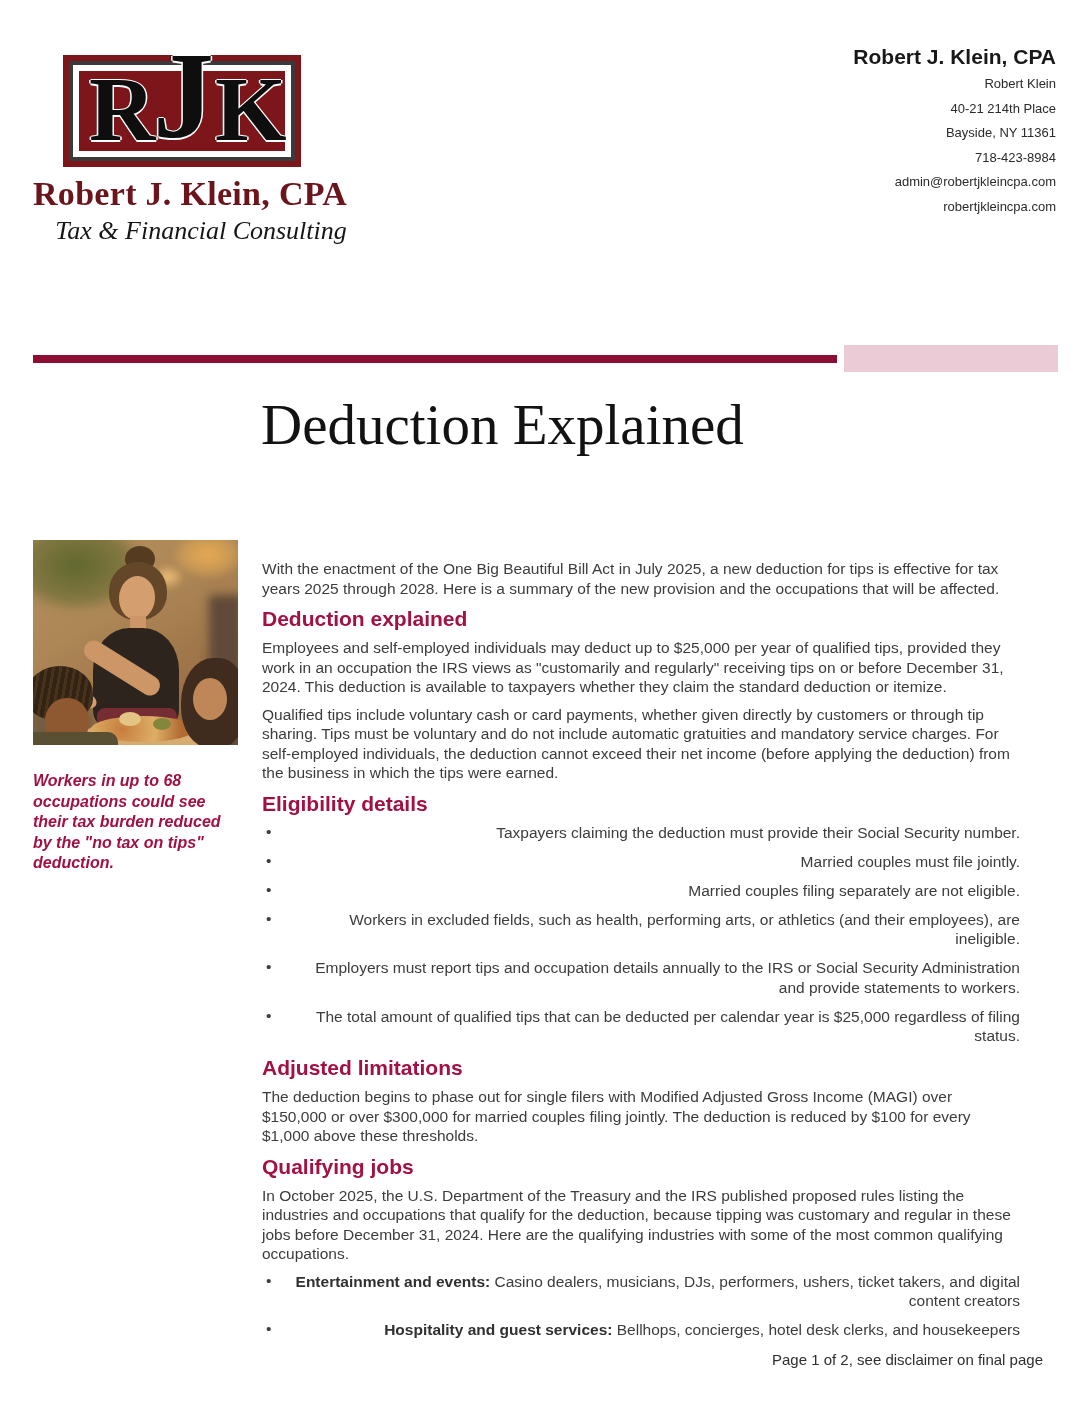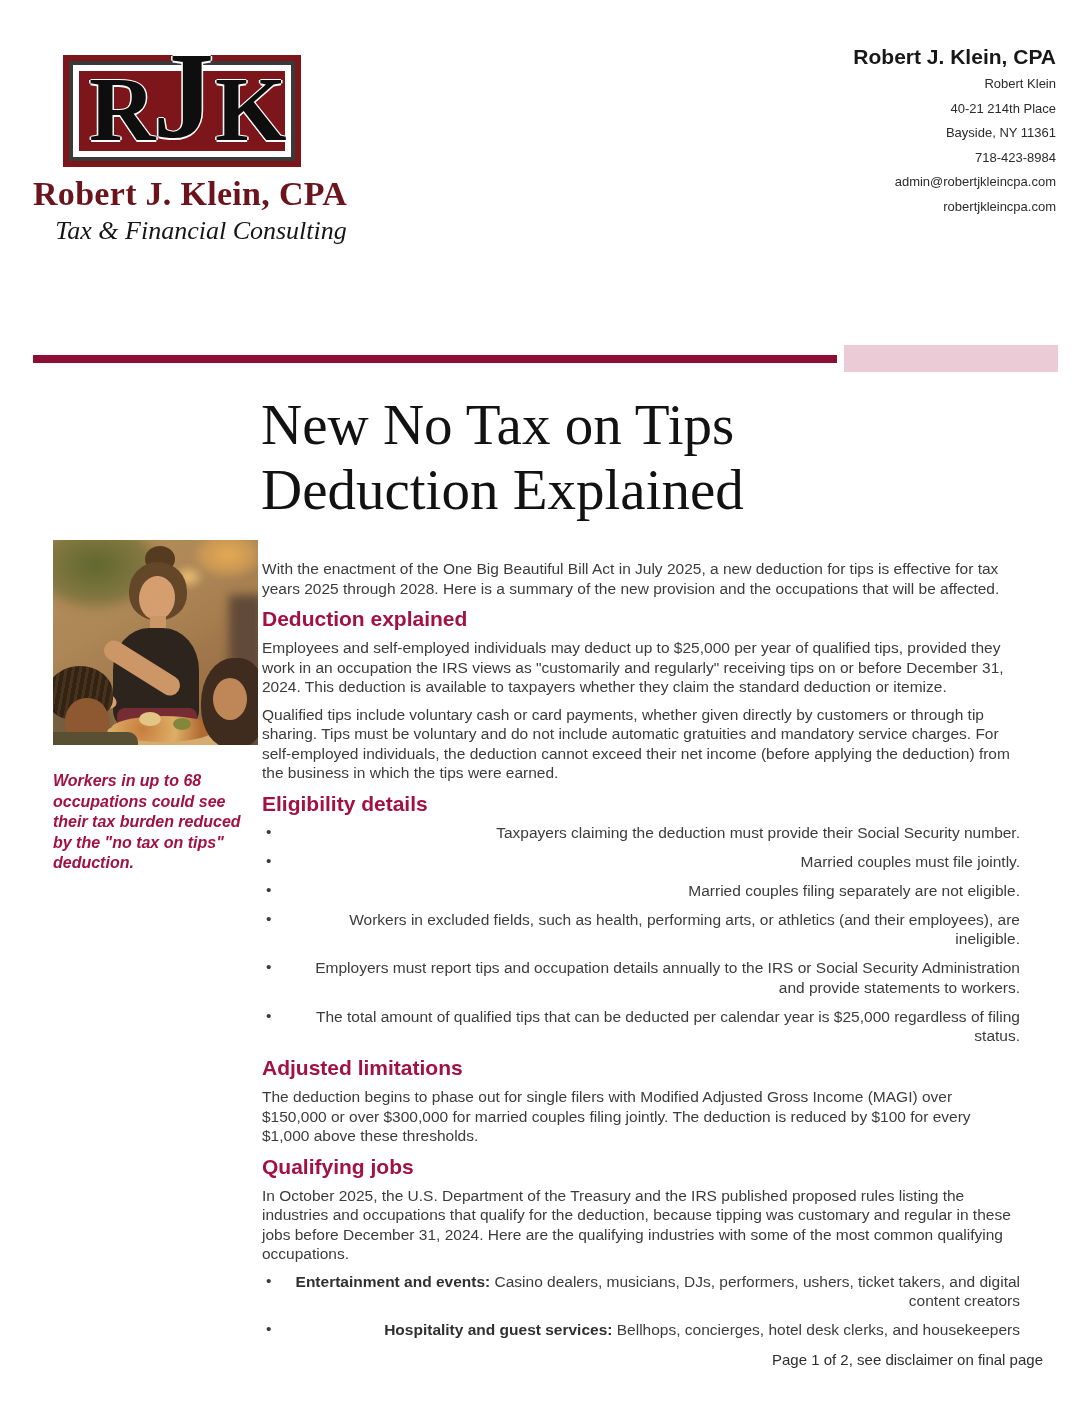--- a/index.html
+++ b/index.html
@@ -29,21 +29,21 @@
 
   
   .rule       { position: absolute; left: 33px;  top: 355px; width: 804px; height: 8px;  background: #8C0E33; }
   .pink-block { position: absolute; left: 844px; top: 345px; width: 214px; height: 27px; background: #EACBD6; }
 
   
   .title { position: absolute; left: 261px; top: 392px; width: 760px; font-family: "Liberation Serif", serif;
            font-size: 57px; line-height: 65px; color: #121212; font-weight: 400; }
 
   
-  .sidebar { position: absolute; left: 33px; top: 540px; width: 205px; margin-left: 20px; }
+  .sidebar { position: absolute; left: 33px; top: 540px; width: 205px; }
   .photo { position: relative; width: 205px; height: 205px; overflow: hidden;
            background: linear-gradient(150deg, #b3925f 0%, #ad8a5c 35%, #997249 70%, #8a6742 100%); }
   .photo div { position: absolute; }
   .ph-foliage { left: -22px; top: -20px; width: 130px; height: 90px; border-radius: 50%;
                 background: radial-gradient(ellipse at center, #55662f 0%, rgba(85,102,47,0.55) 55%, rgba(85,102,47,0) 75%); filter: blur(4px); }
   .ph-glow1 { left: 140px; top: -8px; width: 70px; height: 46px; border-radius: 50%;
               background: radial-gradient(#eab057 0%, rgba(234,176,87,0.5) 50%, rgba(234,176,87,0) 75%); filter: blur(3px); }
   .ph-glow2 { left: 118px; top: 24px; width: 34px; height: 26px; border-radius: 50%;
               background: radial-gradient(#f3c87d 0%, rgba(243,200,125,0) 70%); filter: blur(2px); }
   .ph-dark-right { left: 176px; top: 55px; width: 34px; height: 160px; background: #57463a; filter: blur(5px); }
@@ -106,21 +106,20 @@
     <div class="contact-line">Bayside, NY 11361</div>
     <div class="contact-line">718-423-8984</div>
     <div class="contact-line">admin@robertjkleincpa.com</div>
     <div class="contact-line">robertjkleincpa.com</div>
   </div>
 
   <div class="rule"></div>
   <div class="pink-block"></div>
 
   <div class="title">
-    <div>New No Tax on Tips</div>
     <div>Deduction Explained</div>
   </div>
 
   <div class="sidebar">
     <div class="photo">
       <div class="ph-foliage"></div>
       <div class="ph-glow1"></div>
       <div class="ph-glow2"></div>
       <div class="ph-dark-right"></div>
       <div class="ph-bg-left"></div>

